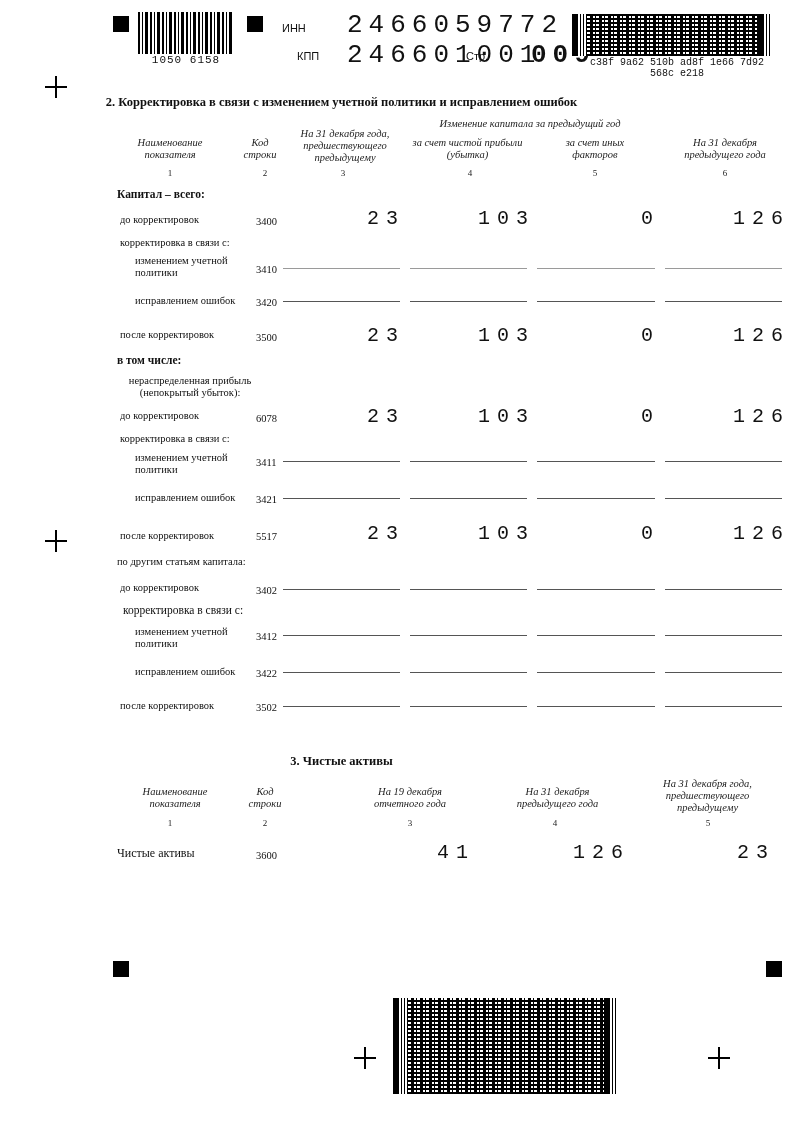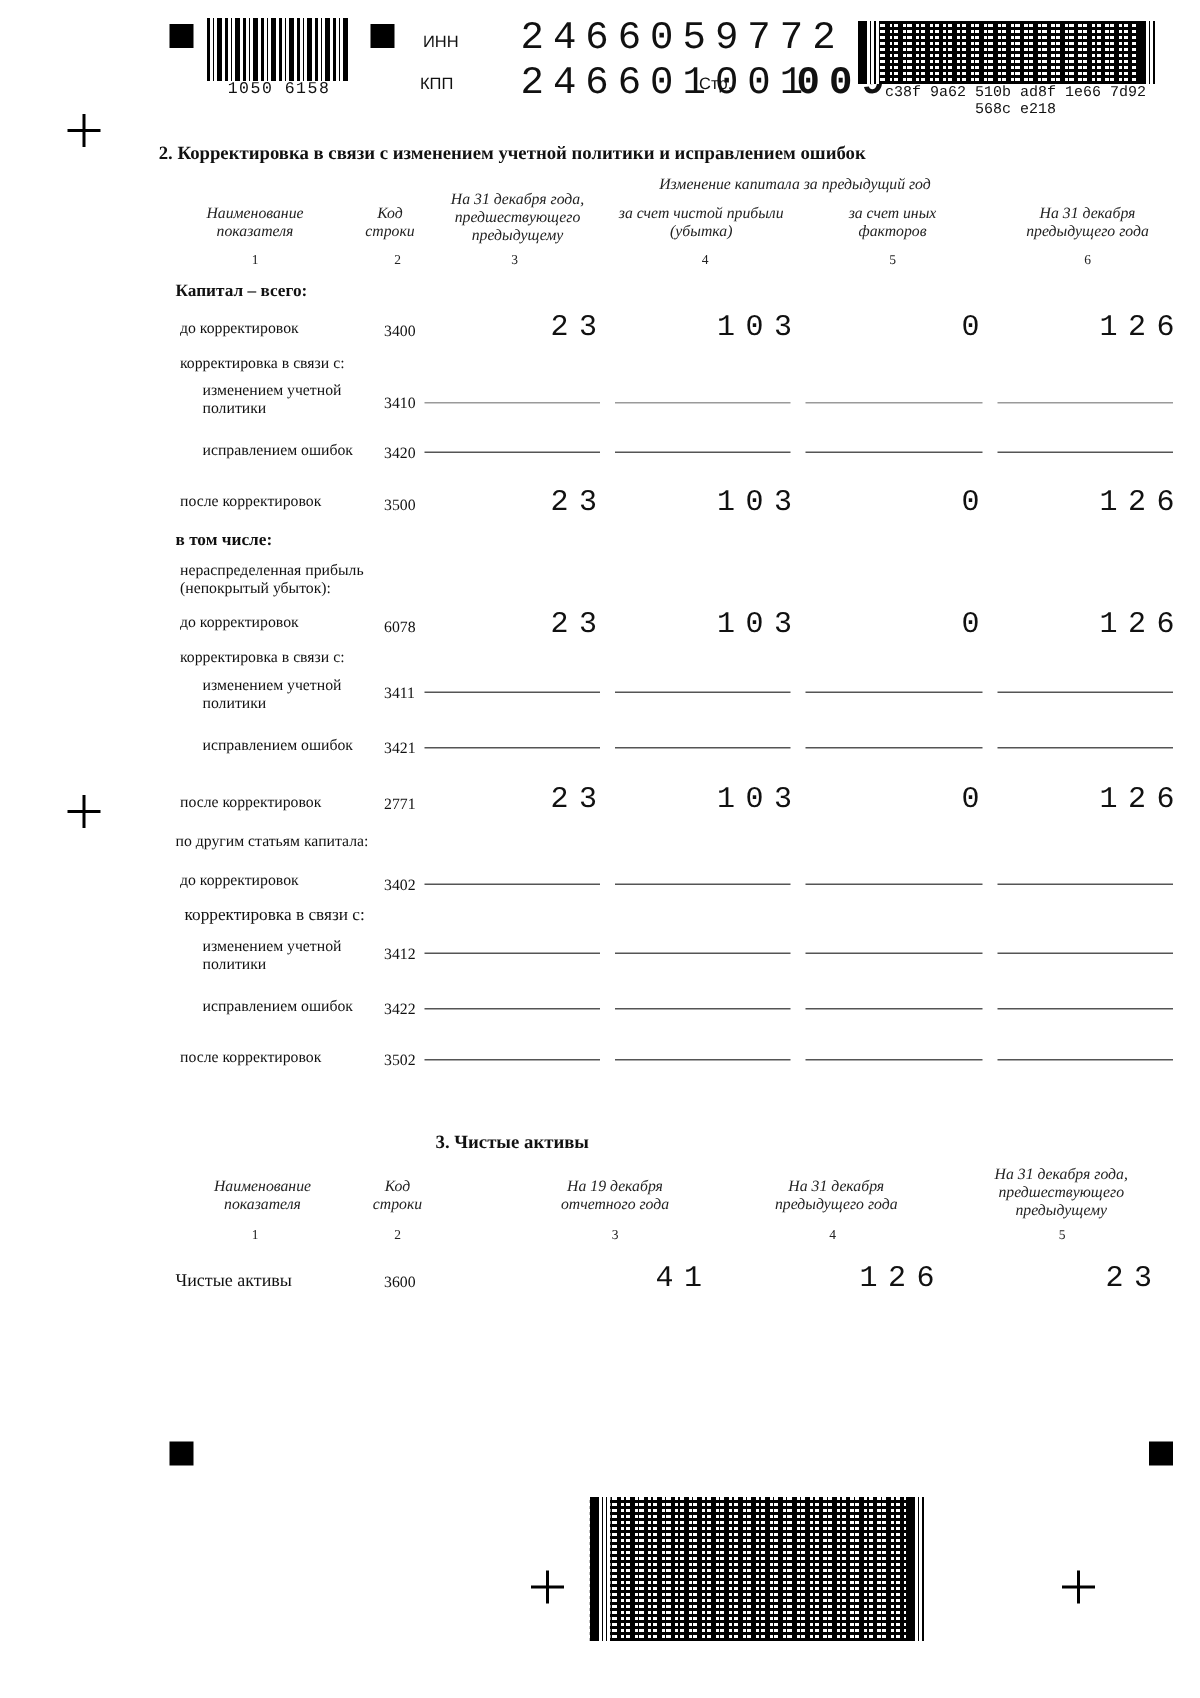--- a/index.html
+++ b/index.html
@@ -34,21 +34,21 @@
 </head>
 <body>
 
 <div class="sq" style="left:113px;top:16px;width:16px;height:16px;"></div>
 <div class="barcode1d"></div>
 <div class="bc-num">1050 6158</div>
 <div class="sq" style="left:247px;top:16px;width:16px;height:16px;"></div>
 
 <div class="abs lbl-small" style="left:282px;top:22px;">ИНН</div>
 <div class="abs mono-big" style="left:310px;top:10px;">2466059772</div>
-<div class="abs lbl-small" style="left:280px;top:50px;">КПП</div>
+<div class="abs lbl-small" style="left:297px;top:50px;">КПП</div>
 <div class="abs mono-big" style="left:310px;top:40px;">246601001</div>
 <div class="abs lbl-small" style="left:466px;top:50px;">Стр.</div>
 <div class="abs mono-big" style="left:494px;top:40px;font-weight:bold;">009</div>
 
 <div class="pdf417" style="left:572px;top:14px;width:200px;height:42px;">
     <div class="guard-l"></div>
     <div class="guard-r"></div>
   </div>
 <div class="hash">c38f 9a62 510b ad8f 1e66 7d92 568c e218</div>
 
@@ -98,21 +98,21 @@
 <div class="dash" style="left:665px;top:301px;width:117px;"></div>
 
 <div class="rowlbl" style="top:329px;">после корректировок</div>
 <div class="code" style="top:332px;">3500</div>
 <div class="val" style="left:290px;top:324px;width:115px;">23</div>
 <div class="val" style="left:410px;top:324px;width:125px;">103</div>
 <div class="val" style="left:540px;top:324px;width:120px;">0</div>
 <div class="val" style="left:665px;top:324px;width:125px;">126</div>
 
 <div class="rowlbl b" style="top:354px;">в том числе:</div>
-<div class="rowlbl" style="top:375px;width:140px;">нераспределенная прибыль (непокрытый убыток):</div>
+<div class="rowlbl" style="top:375px;width:140px;text-align:center;">нераспределенная прибыль (непокрытый убыток):</div>
 
 <div class="rowlbl" style="top:410px;">до корректировок</div>
 <div class="code" style="top:413px;">6078</div>
 <div class="val" style="left:290px;top:405px;width:115px;">23</div>
 <div class="val" style="left:410px;top:405px;width:125px;">103</div>
 <div class="val" style="left:540px;top:405px;width:120px;">0</div>
 <div class="val" style="left:665px;top:405px;width:125px;">126</div>
 
 <div class="rowlbl" style="top:433px;">корректировка в связи с:</div>
 
@@ -124,21 +124,21 @@
 <div class="dash" style="left:665px;top:461px;width:117px;"></div>
 
 <div class="rowlbl ind" style="top:492px;">исправлением ошибок</div>
 <div class="code" style="top:494px;">3421</div>
 <div class="dash" style="left:283px;top:498px;width:117px;"></div>
 <div class="dash" style="left:410px;top:498px;width:117px;"></div>
 <div class="dash" style="left:537px;top:498px;width:118px;"></div>
 <div class="dash" style="left:665px;top:498px;width:117px;"></div>
 
 <div class="rowlbl" style="top:530px;">после корректировок</div>
-<div class="code" style="top:531px;">2771</div>
+<div class="code" style="top:531px;">5517</div>
 <div class="val" style="left:290px;top:522px;width:115px;">23</div>
 <div class="val" style="left:410px;top:522px;width:125px;">103</div>
 <div class="val" style="left:540px;top:522px;width:120px;">0</div>
 <div class="val" style="left:665px;top:522px;width:125px;">126</div>
 
 <div class="rowlbl" style="top:556px;left:117px;">по другим статьям капитала:</div>
 
 <div class="rowlbl" style="top:582px;">до корректировок</div>
 <div class="code" style="top:585px;">3402</div>
 <div class="dash" style="left:283px;top:589px;width:117px;"></div>

